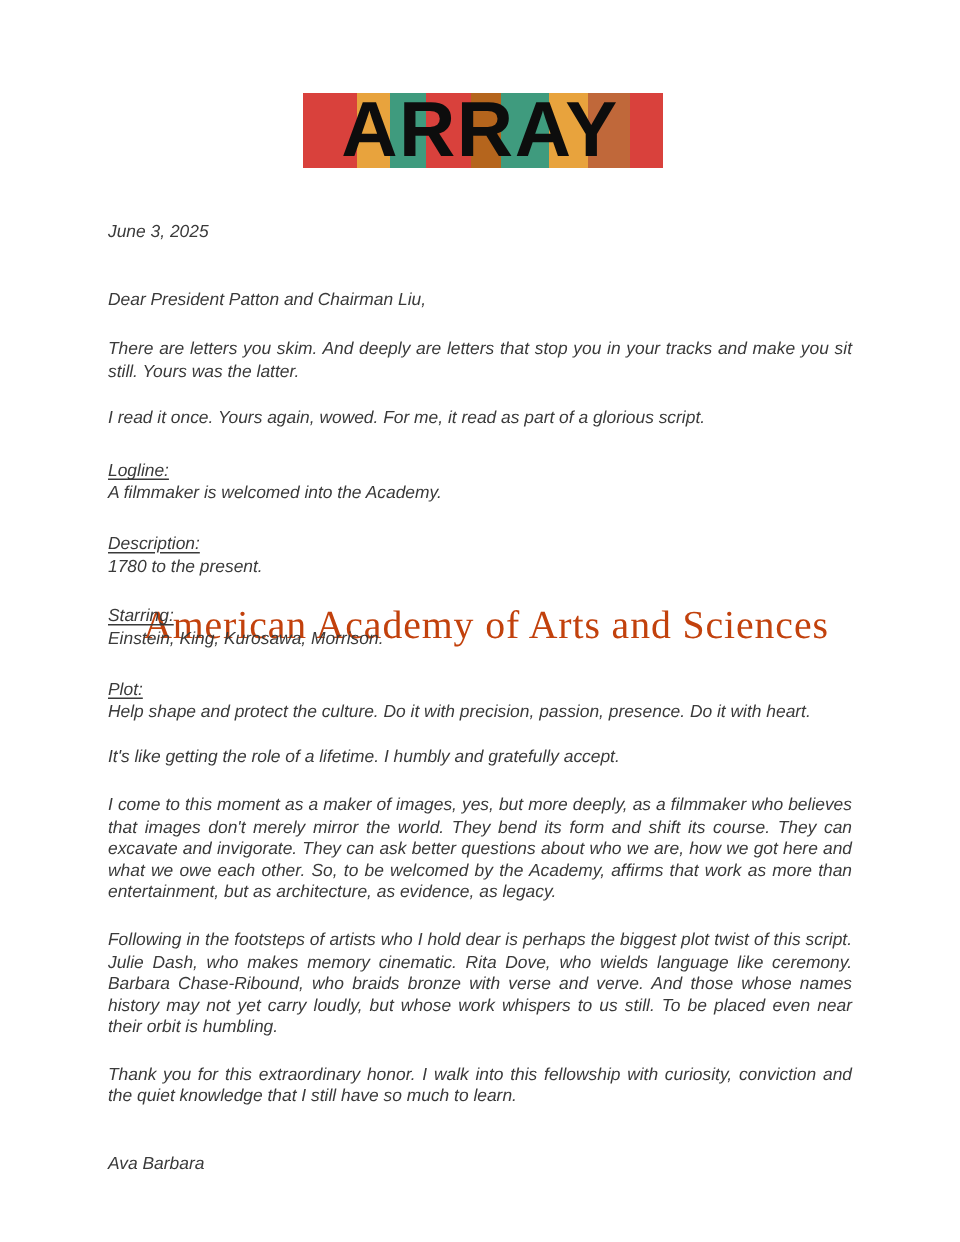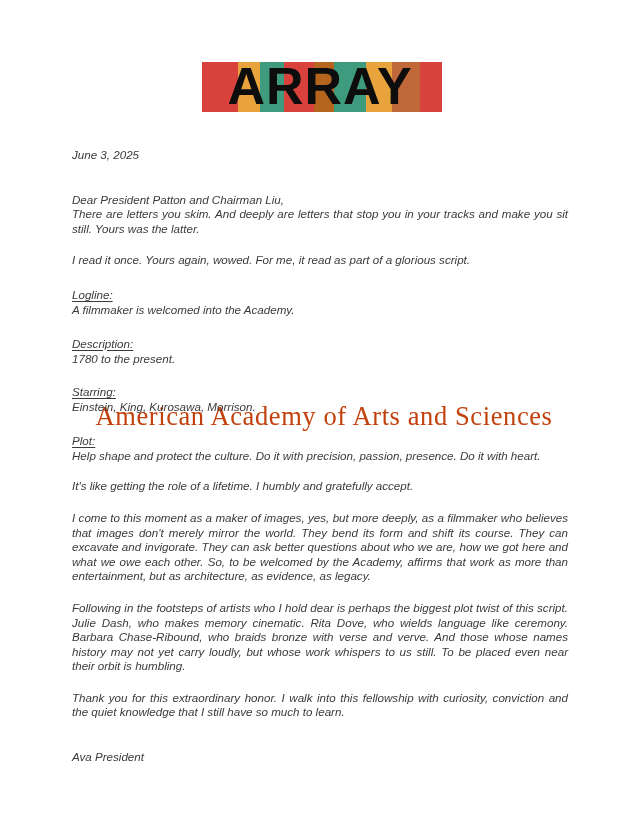--- a/index.html
+++ b/index.html
@@ -70,21 +70,21 @@
   .blk {
     font-size: 11.6px;
     line-height: 14.6px;
     color: #3a3a3a;
     text-align: justify;
     margin: 0;
   }
   .blk.left { text-align: left; }
 
   .sp-date      { margin-bottom: 30px; }
-  .sp-greeting  { }
+  .sp-greeting  { margin-bottom: 19px; }
   .sp-para      { margin-bottom: 17px; }
   .sp-section   { margin-bottom: 16px; }
   .sp-big       { margin-bottom: 30px; }
 
   .sect-head {
     display: inline-block;
     text-decoration: underline;
     text-underline-offset: 1.5px;
   }
   .sect-body { display: block; }
@@ -155,16 +155,16 @@
 
     <p class="blk left sp-para">It's like getting the role of a lifetime. I humbly and gratefully accept.</p>
 
     <p class="blk sp-para">I come to this moment as a maker of images, yes, but more deeply, as a filmmaker who believes that images don't merely mirror the world. They bend its form and shift its course. They can excavate and invigorate. They can ask better questions about who we are, how we got here and what we owe each other. So, to be welcomed by the Academy, affirms that work as more than entertainment, but as architecture, as evidence, as legacy.</p>
 
     <p class="blk sp-para">Following in the footsteps of artists who I hold dear is perhaps the biggest plot twist of this script. Julie Dash, who makes memory cinematic. Rita Dove, who wields language like ceremony. Barbara Chase-Ribound, who braids bronze with verse and verve. And those whose names history may not yet carry loudly, but whose work whispers to us still. To be placed even near their orbit is humbling.</p>
 
     <p class="blk sp-big">Thank you for this extraordinary honor. I walk into this fellowship with curiosity, conviction and the quiet knowledge that I still have so much to learn.</p>
 
 
-    <p class="blk left sign-line" style="margin-top:0;">Ava President</p>
+    <p class="blk left sign-line" style="margin-top:0;">Ava Barbara</p>
 
   </div>
 </div>
 
 </body></html>

